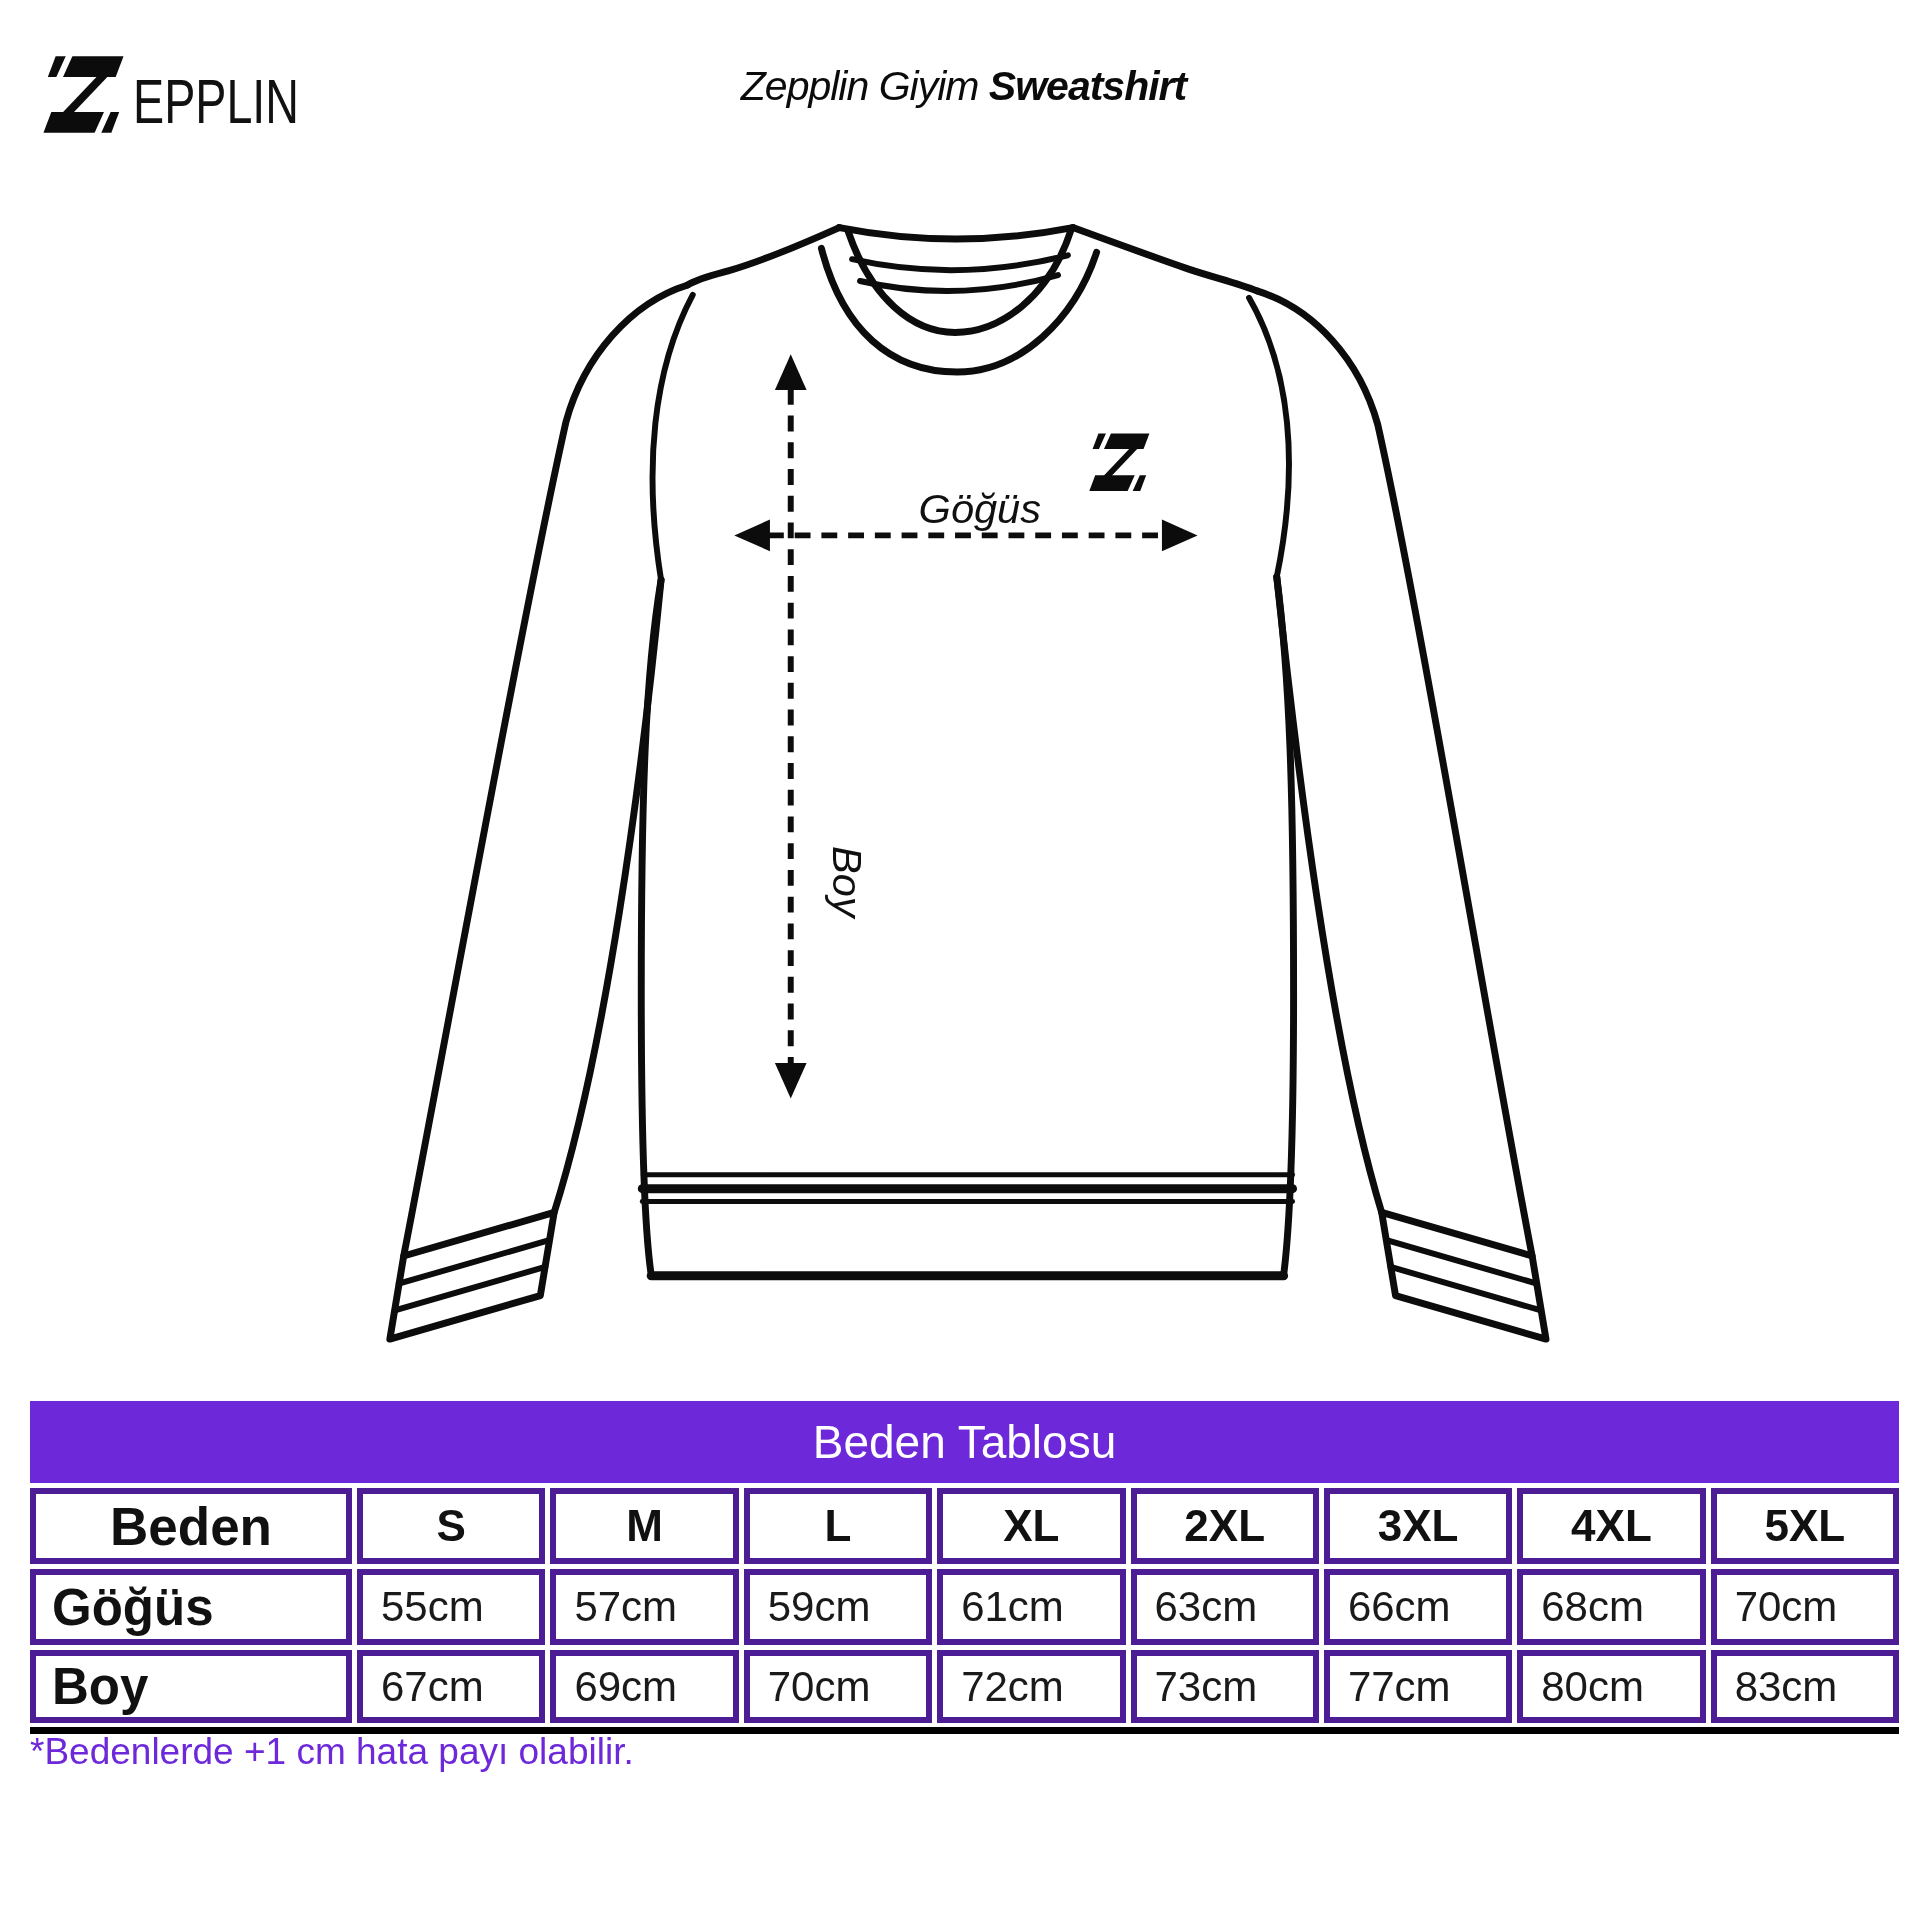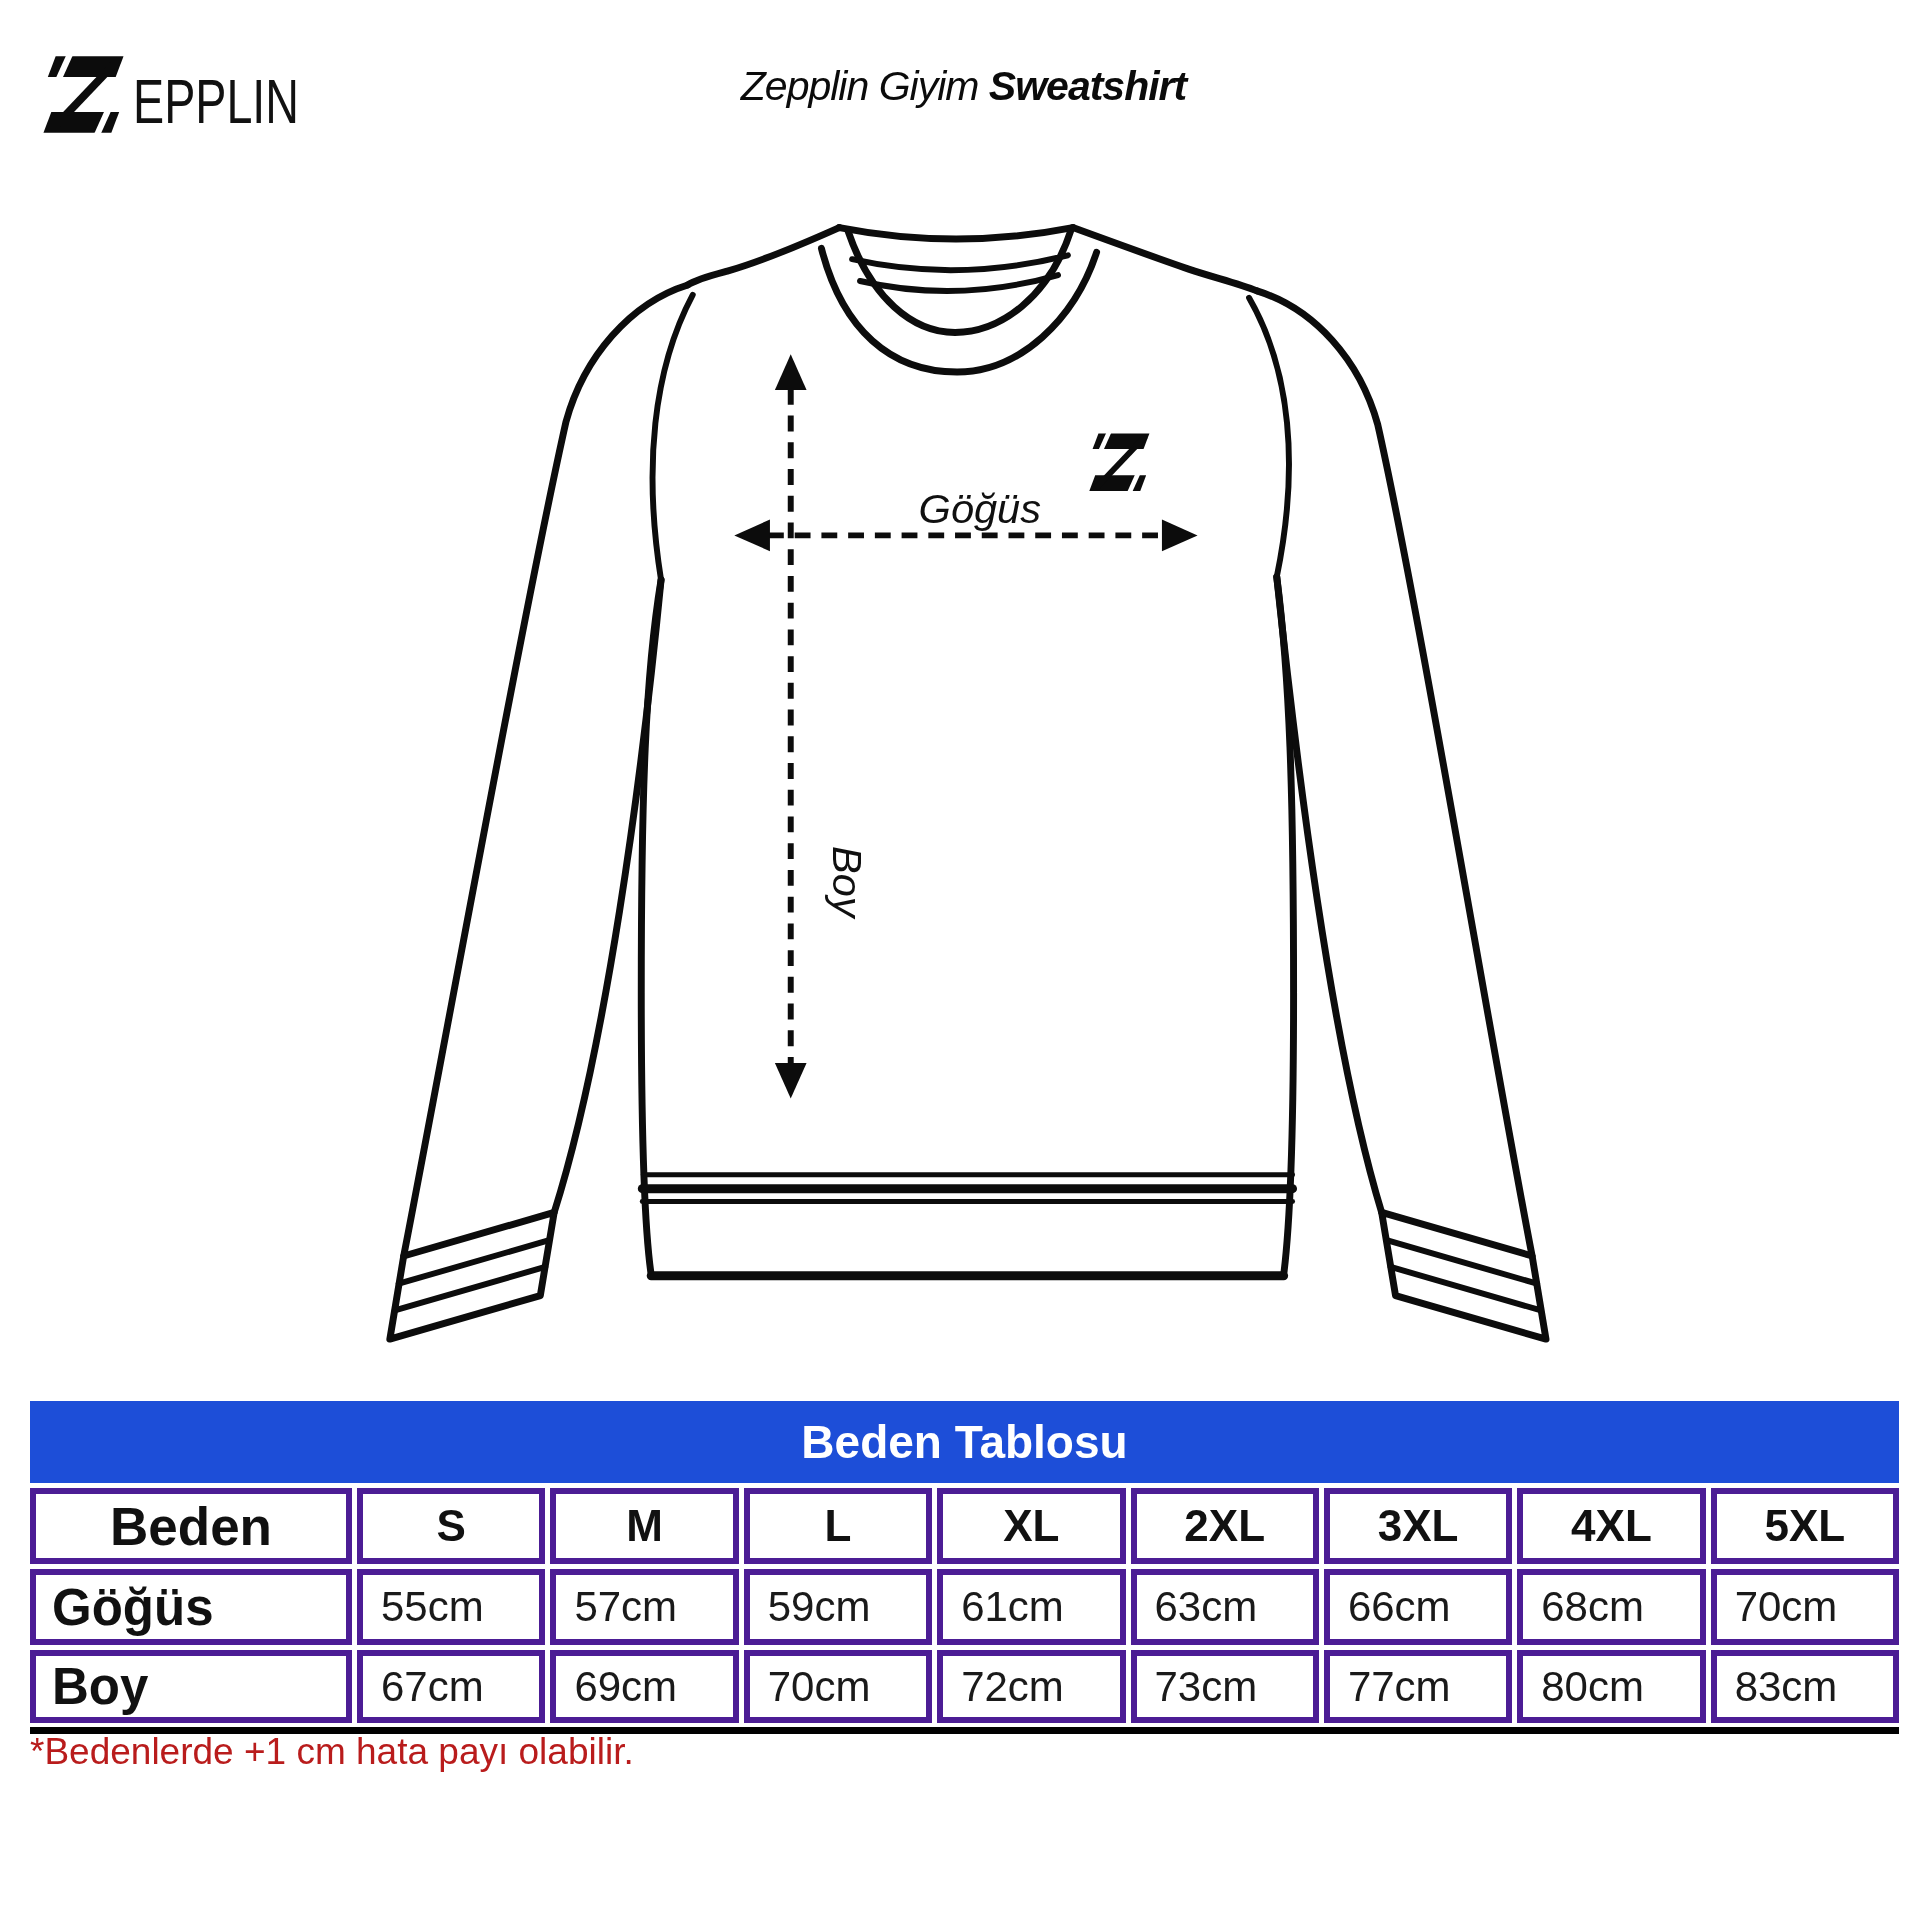--- a/index.html
+++ b/index.html
@@ -18,31 +18,31 @@
   
   .diagram{position:absolute;left:277px;top:149px;width:1366px;height:1238px;}
   .diagram .ln{fill:none;stroke:#0c0c0c;stroke-width:7;stroke-linecap:round;stroke-linejoin:round;}
   .diagram .thin{stroke-width:6;}
   .diagram .dash{fill:none;stroke:#0c0c0c;stroke-width:6;stroke-dasharray:16 11;}
   .diagram .ah{fill:#0c0c0c;stroke:none;}
   .diagram text{font:italic 500 42px "Liberation Sans",sans-serif;fill:#101010;}
 
   
   .sizes{position:absolute;left:30px;top:1401px;width:1869px;}
-  .band{height:82px;background:#1d4ed8;color:#fff;text-align:center;line-height:83px;
-        font-size:46px;font-weight:700;}
+  .band{height:82px;background:#6d28d9;color:#fff;text-align:center;line-height:83px;
+        font-size:46px;font-weight:400;}
   .grid{display:grid;grid-template-columns:322px repeat(8,1fr);grid-template-rows:76px 76px 73px;
         gap:5px;margin-top:5px;}
   .cell{box-sizing:border-box;border:6px solid #4c1d95;background:#fff;display:flex;align-items:center;}
   .cell.head{justify-content:center;font-weight:700;font-size:44px;}
   .cell.first{font-size:53px;}
   .cell.label{font-weight:700;font-size:51px;padding-left:16px;}
   .cell.val{font-weight:400;font-size:42px;padding-left:18px;color:#1a1a1a;}
   .rule{height:7px;background:#000;margin-top:4px;}
-  .footnote{position:absolute;left:30px;top:1731px;margin:0;font-size:37px;color:#b91c1c;}
+  .footnote{position:absolute;left:30px;top:1731px;margin:0;font-size:37px;color:#6d28d9;}
 </style>
 </head>
 <body>
 
 <div class="page">
 
   <svg width="0" height="0" style="position:absolute">
     <symbol id="zglyph" viewBox="0 0 100 100">
       <polygon points="18,6 96,6 87,30 9,30" fill="#0c0c0c"></polygon>
       <polygon points="13,70 91,70 82,94 4,94" fill="#0c0c0c"></polygon>

